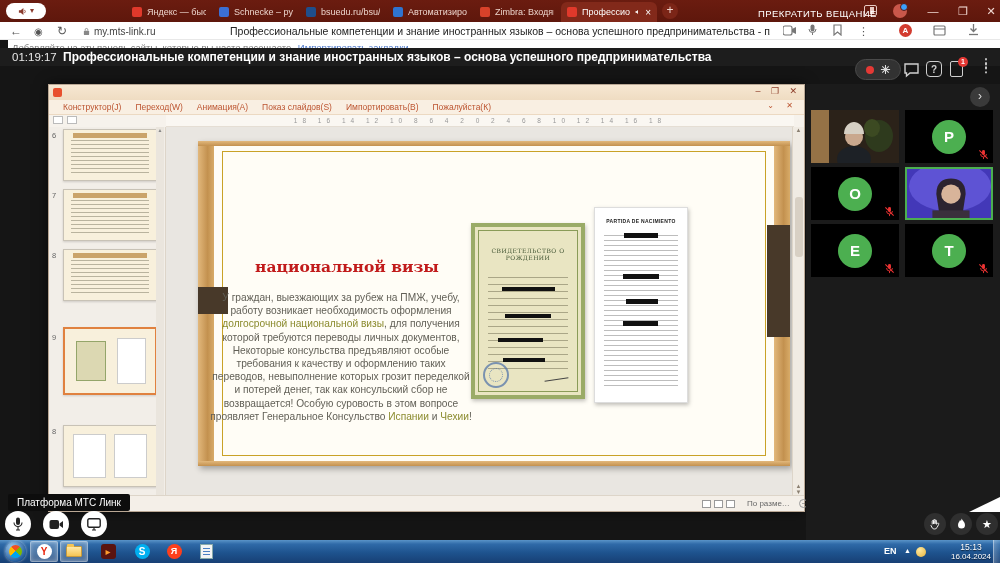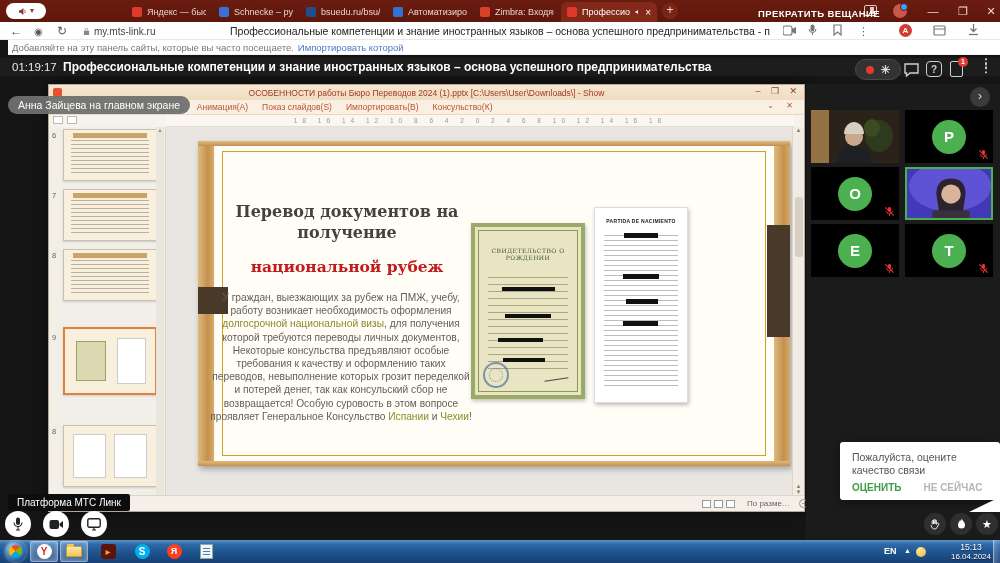--- a/index.html
+++ b/index.html
@@ -36,24 +36,24 @@
   .adg{position:absolute;left:899px;top:24px;width:13px;height:13px;border-radius:50%;background:#d23b2f;color:#fff;
     font-size:8px;font-weight:bold;text-align:center;line-height:13px}
   .adg::after{content:"A"}
 
   
   .bmbar{position:absolute;left:8px;top:40px;width:1000px;height:15px;background:#fff;font-size:9.5px;color:#777;
     display:flex;align-items:center;padding-left:4px;gap:4px;border-bottom:1px solid #f0f0f0}
   .bmlink{color:#4a76c9}
 
   
-  .webhdr{position:absolute;left:0;top:58px;width:1000px;height:18px;background:#1d1d1d;display:flex;align-items:center}
+  .webhdr{position:absolute;left:0;top:48px;width:1000px;height:18px;background:#1d1d1d;display:flex;align-items:center}
   .timer{position:absolute;left:12px;font-size:11.5px;color:#e8e8e8}
   .webtitle{position:absolute;left:63px;font-size:12px;font-weight:bold;color:#fff;white-space:nowrap}
-  .stopbtn{position:absolute;left:758px;top:8px;font-size:9.5px;font-weight:bold;color:#fff;letter-spacing:.4px}
+  .stopbtn{position:absolute;left:758px;top:8px;font-size:9.5px;font-weight:normal;color:#fff;letter-spacing:.4px}
   .recpill{position:absolute;left:855px;top:59px;width:46px;height:21px;background:#323232;border:1px solid #4a4a4a;
     border-radius:11px;display:flex;align-items:center;justify-content:center;gap:6px}
   .recdot{width:8px;height:8px;border-radius:50%;background:#e53935}
   .hdric{position:absolute;top:61px;width:17px;height:17px}
   .helpbox{border:1.4px solid #cfcfcf;border-radius:4px;color:#cfcfcf;font-size:10px;font-weight:bold;text-align:center;line-height:15px}
   .filedoc{border:1.4px solid #cfcfcf;border-radius:2px;width:13px !important;height:16px}
   .badge{position:absolute;right:-6px;top:-5px;width:10px;height:10px;border-radius:50%;background:#e53935;color:#fff;
     font-size:7px;font-weight:bold;text-align:center;line-height:10px}
   .vdots{color:#cfcfcf;font-size:12px;font-weight:bold;letter-spacing:0;line-height:5px;text-align:center}
 
@@ -262,21 +262,21 @@
       <rect x="1" y="1" width="11" height="9" rx="1" fill="none" stroke="#777" stroke-width="1.2"></rect>
       <path d="M1 4h11" stroke="#777"></path>
     </svg>
   <svg class="abs" style="left:968px;top:24px" width="11" height="12" viewBox="0 0 11 12">
       <path d="M5.5 0v7M2.5 4.5l3 3 3-3" stroke="#777" fill="none" stroke-width="1.3"></path>
       <path d="M1 10.5h9" stroke="#777" stroke-width="1.3"></path>
     </svg>
 
   <div class="bmbar">
     <span>Добавляйте на эту панель сайты, которые вы часто посещаете.</span>
-    <span class="bmlink">Импортировать которой</span>
+    <span class="bmlink">Импортировать закладки</span>
   </div>
 
   <div class="webhdr">
     <span class="timer">01:19:17</span>
     <span class="webtitle">Профессиональные компетенции и знание иностранных языков – основа успешного предпринимательства</span>
   </div>
   <div class="stopbtn">ПРЕКРАТИТЬ ВЕЩАНИЕ</div>
   <div class="recpill">
     <span class="recdot"></span>
     <svg width="11" height="11" viewBox="0 0 12 12">
@@ -288,30 +288,29 @@
     </svg>
   <div class="hdric helpbox" style="left:926px;width:16px;height:16px">?</div>
   <div class="hdric filedoc" style="left:950px">
     <span class="badge">1</span>
   </div>
   <div class="hdric vdots" style="left:980px;width:8px">⋮<br>⋮</div>
 
   <div class="pptwin">
     <div class="ppt-titlebar">
       <div class="ppt-ico"></div>
-      <span>ОСОБЕННОСТИ работы Бюро Переводов 2024 (1).pptx [C:\Users\User\Downloads\] - Show</span>
       <span class="ppt-ctl">–  ❐  ✕</span>
     </div>
     <div class="ppt-menubar">
       <span>Конструктор(J)</span>
       <span>Переход(W)</span>
       <span>Анимация(А)</span>
       <span>Показ слайдов(S)</span>
       <span>Импортировать(В)</span>
-      <span>Консульство(К)</span>
+      <span>Пожалуйста(К)</span>
     </div>
     <div class="ppt-menuright">⌄ ✕</div>
     <div class="ppt-ruler">18 16 14 12 10 8 6 4 2 0 2 4 6 8 10 12 14 16 18</div>
 
     <div class="thumbs">
       <div class="viewtabs">
           <span></span>
           <span></span>
         </div>
       <div class="thumbnum" style="top:4px">6</div>
@@ -345,22 +344,21 @@
     <div class="canvas">
       <div class="slide">
         <div class="wood" style="left:0"></div>
         <div class="wood" style="right:0"></div>
         <div class="woodh" style="top:0"></div>
         <div class="woodh" style="bottom:0"></div>
         <div class="goldframe"></div>
         <div class="darkbar" style="left:0;top:146px;width:30px;height:27px"></div>
         <div class="darkbar" style="left:569px;top:84px;width:23px;height:112px"></div>
 
-        <div class="stitle">Перевод документов на получение</div>
-        <div class="stitle-red">национальной рубеж</div>
+        <div class="stitle-red">национальной визы</div>
         <div class="sbody">
           <span>У граждан, выезжающих за рубеж на ПМЖ, учебу, работу возникает необходимость оформления </span><span class="olive">долгосрочной национальной визы</span><span>, для получения которой требуются переводы личных документов, Некоторые консульства предъявляют особые требования к качеству и оформлению таких переводов, невыполнение которых грозит переделкой и потерей денег, так как консульский сбор не возвращается! Особую суровость в этом вопросе проявляет Генеральное Консульство </span><span class="olive">Испании</span><span> и </span><span class="olive">Чехии</span><span>!</span>
         </div>
 
         <div class="docgreen">
           <div class="inner"></div>
           <div class="dg-title">СВИДЕТЕЛЬСТВО О РОЖДЕНИИ</div>
           <div class="dg-lines"></div>
           <div class="redact" style="left:25%;top:36%;width:50%"></div>
           <div class="redact" style="left:28%;top:52%;width:44%"></div>
@@ -394,21 +392,20 @@
     <div class="statusbar">
       <span class="vic" style="left:653px"></span>
       <span class="vic" style="left:665px"></span>
       <span class="vic" style="left:677px"></span>
       <span class="zoomlbl">По размеру слайда</span>
       <span class="zbtn" style="left:750px">−</span>
       <span class="zbtn" style="left:763px">+</span>
     </div>
   </div>
 
-  <div class="tipgrey">Анна Зайцева на главном экране</div>
   <div class="tipblack">Платформа МТС Линк</div>
 
   <div class="sidebar">
     <div class="sbnext">›</div>
 
     <div class="tile" style="left:5px;top:26px">
       <svg width="88" height="53" viewBox="0 0 88 53" preserveAspectRatio="none">
         <rect width="88" height="53" fill="#2b2219"></rect>
         <rect x="0" y="0" width="18" height="53" fill="#b98d55" opacity=".75"></rect>
         <ellipse cx="68" cy="26" rx="14" ry="16" fill="#2e3a1d"></ellipse>
@@ -453,27 +450,20 @@
     </div>
     <div class="tile" style="left:99px;top:140px">
       <div class="avcircle">T</div>
       <svg class="micoff" viewBox="0 0 12 12">
           <rect x="4.4" y="1" width="3.2" height="5.5" rx="1.6" fill="#e33"></rect>
           <path d="M2.8 5.5a3.2 3.2 0 0 0 6.4 0M6 8.7V11" stroke="#e33" fill="none" stroke-width="1"></path>
           <line x1="1.5" y1="1.5" x2="10.5" y2="10.5" stroke="#e33" stroke-width="1.2"></line>
         </svg>
     </div>
 
-    <div class="toast">
-      <div class="msg">Пожалуйста, оцените качество связи</div>
-      <div class="btns">
-        <span class="btn-rate">ОЦЕНИТЬ</span>
-        <span class="btn-later">НЕ СЕЙЧАС</span>
-      </div>
-    </div>
   </div>
   <div class="toastcorner"></div>
 
   <div class="ctlwhite" style="left:5px;top:511px">
     <svg width="10" height="14" viewBox="0 0 10 14">
         <rect x="3" y="0.5" width="4" height="7.5" rx="2" fill="#222"></rect>
         <path d="M1 5.5a4 4 0 0 0 8 0M5 9.5V13M3 13h4" stroke="#222" fill="none" stroke-width="1.1"></path>
       </svg>
   </div>
   <div class="ctlwhite" style="left:43px;top:511px">

